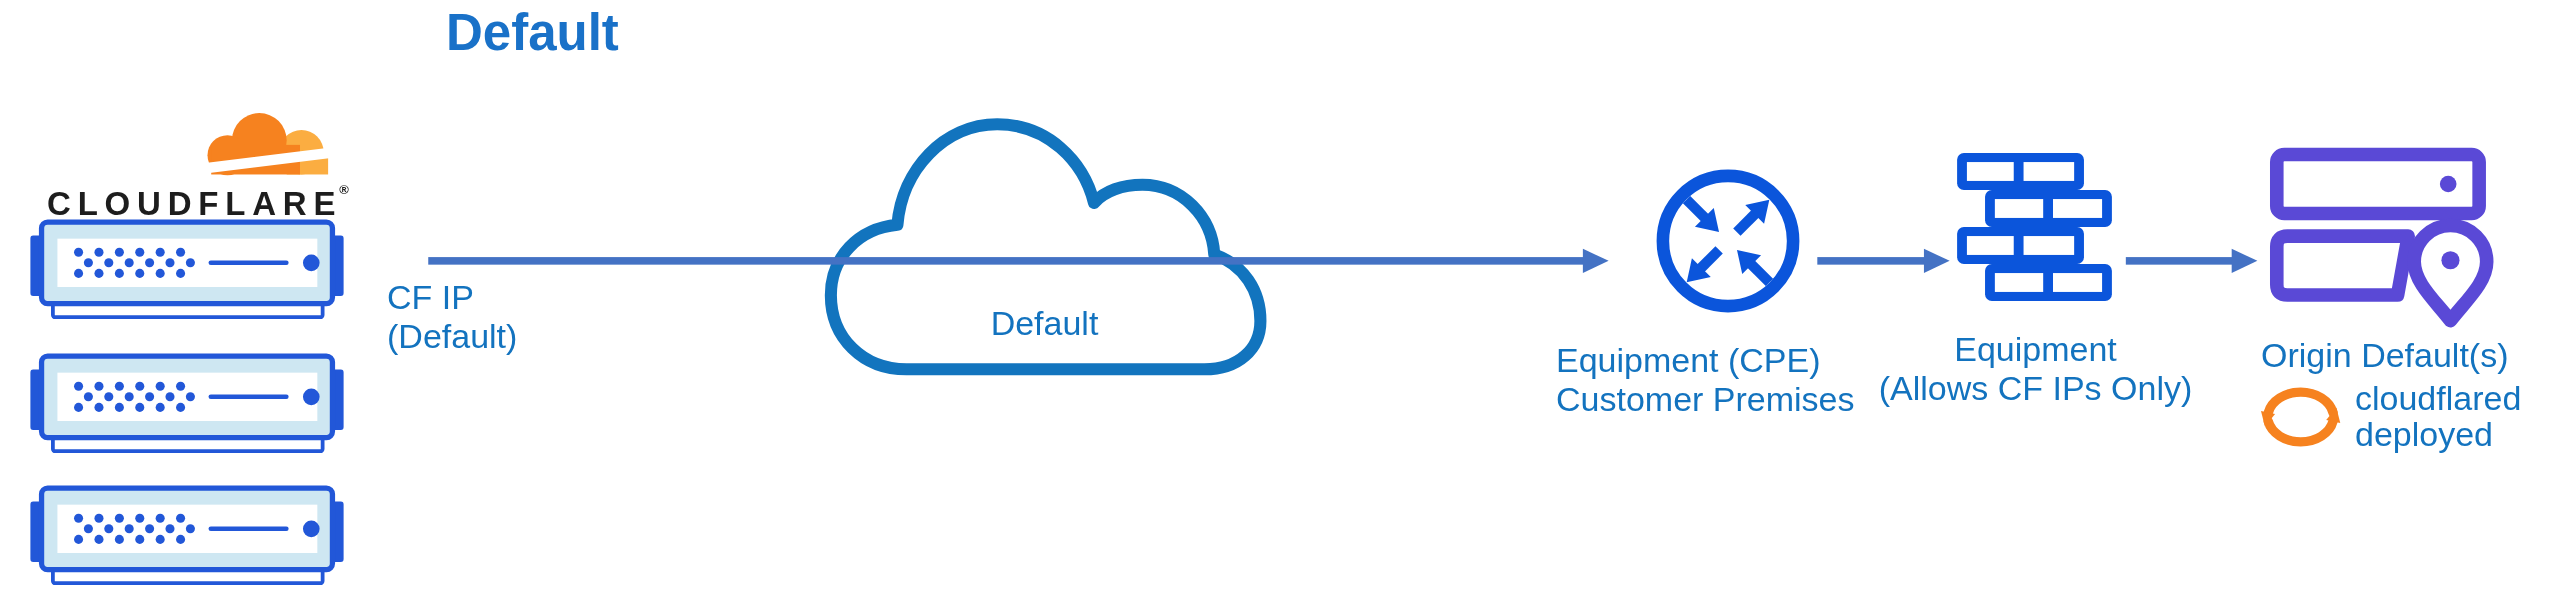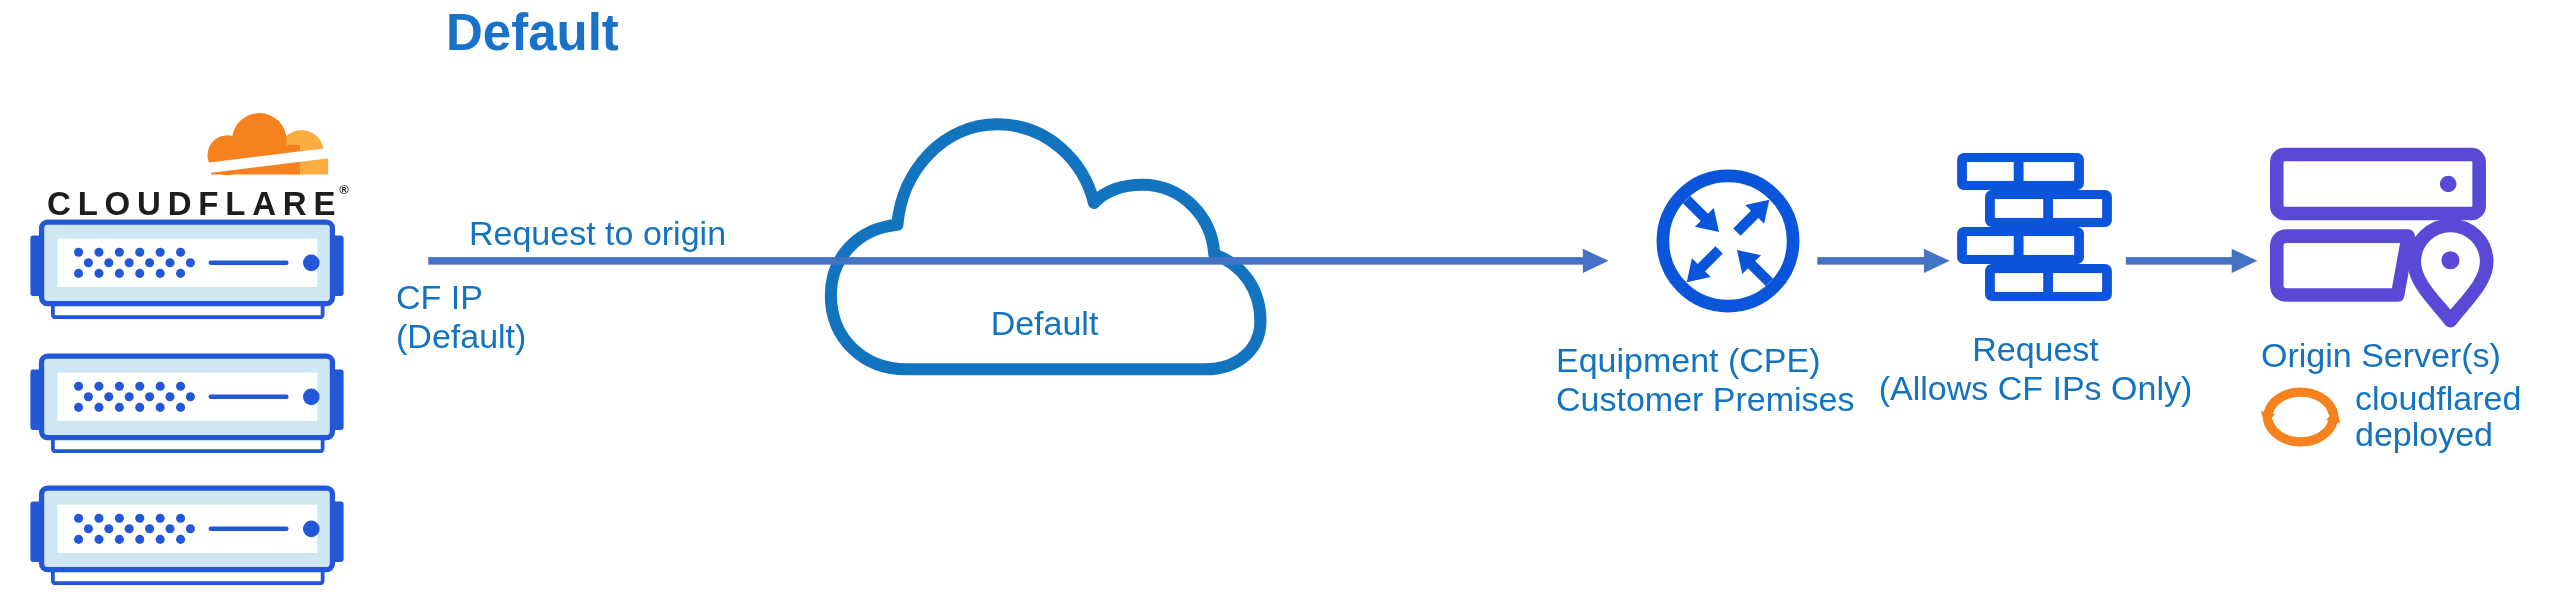--- a/index.html
+++ b/index.html
@@ -178,40 +178,39 @@
     </g>
   </svg>
 
   <svg class="abs z3" style="left:2255px;top:381px" width="92" height="72" viewBox="0 0 125 100">
     <path class="f-none st-orange" stroke-width="13" stroke-linecap="round" d="M107,44 A46,36 0 0 0 17,44"></path>
     <polygon class="f-orange" points="26.5,45.9 6.9,41.5 12.4,63.3"></polygon>
     <path class="f-none st-orange" stroke-width="13" stroke-linecap="round" d="M17,56 A46,36 0 0 0 107,56"></path>
     <polygon class="f-orange" points="117,58.5 97.5,54 111.7,36.7"></polygon>
   </svg>
 
-  <div class="abs label" style="left:469px;top:214px">Request to origin</div>
-
-  <div class="abs label" style="left:396px;top:278px">
+
+  <div class="abs label" style="left:387px;top:278px">
     <div>CF IP</div>
     <div>(Default)</div>
   </div>
 
   <div class="abs label center" style="left:950px;top:304px;width:189px">Default</div>
 
   <div class="abs label" style="left:1556px;top:341px">
     <div>Equipment (CPE)</div>
     <div>Customer Premises</div>
   </div>
 
   <div class="abs label center" style="left:1865px;top:330px;width:341px">
-    <div>Request</div>
+    <div>Equipment</div>
     <div>(Allows CF IPs Only)</div>
   </div>
 
-  <div class="abs label" style="left:2261px;top:336px">Origin Server(s)</div>
+  <div class="abs label" style="left:2261px;top:336px">Origin Default(s)</div>
 
   <div class="abs label" style="left:2355px;top:380px;line-height:36px">
     <div>cloudflared</div>
     <div>deployed</div>
   </div>
 
 </div>
 
 
 </body></html>

